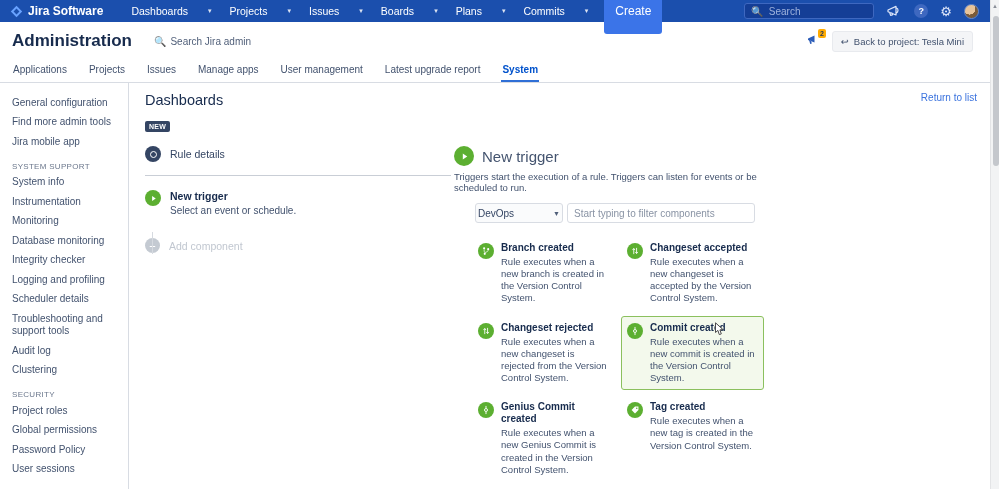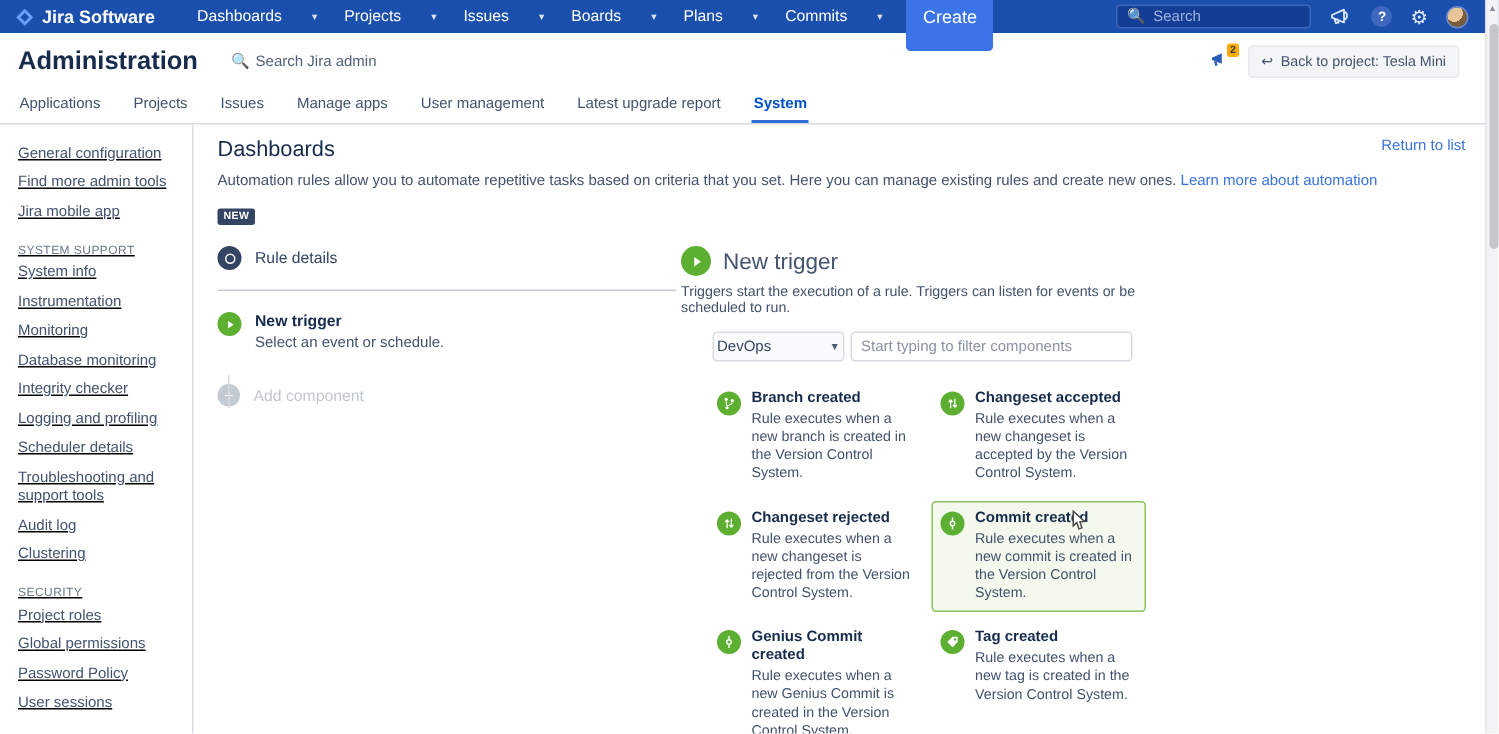--- a/index.html
+++ b/index.html
@@ -40,21 +40,21 @@
   .back-btn { background:#f4f5f7; border:1px solid #e8eaee; border-radius:3px; color:#42526E;
               font-size:9.5px; padding:4px 8px; display:flex; gap:5px; align-items:center; cursor:pointer; }
 
   
   .tab-bar { display:flex; gap:20px; padding:0 12px; border-bottom:1px solid #d8dce3; height:23px; }
   .tab { font-size:10px; color:#42526E; padding:4px 1px 6px; cursor:pointer; white-space:nowrap; }
   .tab.active { color:#0052CC; font-weight:bold; border-bottom:2px solid #2f6fd6; }
 
   
   .content { display:flex; height:406px; }
-  .sidebar { width:129px; border-right:1px solid #d8dce3; padding:10px 0 0; overflow:hidden; flex-shrink:0;text-decoration:underline;}
+  .sidebar { width:129px; border-right:1px solid #d8dce3; padding:10px 0 0; overflow:hidden; flex-shrink:0;}
   .side-link { font-size:10px; color:#42526E; padding:3.5px 4px 3.5px 12px; line-height:1.25; cursor:pointer; }
   .side-section { font-size:8px; color:#6B778C; letter-spacing:.3px; padding:10px 4px 2px 12px; }
 
   .main { flex:1; position:relative; padding:9px 22px 0 16px; }
   .main-top { display:flex; justify-content:space-between; align-items:flex-start; }
   .page-title { font-size:14.5px; color:#172B4D; }
   .return-link { font-size:10px; color:#3b73de; cursor:pointer; }
   .page-desc { font-size:10px; color:#42526E; margin-top:7px; }
   .page-desc a { color:#3b73de; text-decoration:none; cursor:pointer; }
   .new-badge { display:inline-block; background:#344563; color:#fff; font-size:7px; font-weight:bold;
@@ -217,21 +217,20 @@
       <div class="side-link">Global permissions</div>
       <div class="side-link">Password Policy</div>
       <div class="side-link">User sessions</div>
     </div>
 
   <div class="main">
     <div class="main-top">
       <div class="page-title">Dashboards</div>
       <div class="return-link">Return to list</div>
     </div>
-    <div class="page-desc"><span>Automation rules allow you to automate repetitive tasks based on criteria that you set. Here you can manage existing rules and create new ones. </span><a>Learn more about automation</a></div>
     <span class="new-badge">NEW</span>
 
     <div class="columns">
 
       <div class="rule-panel">
         <div class="rp-row">
           <span class="rp-circle">
               <span class="ring"></span>
             </span>
           <span class="rp-label">Rule details</span>

